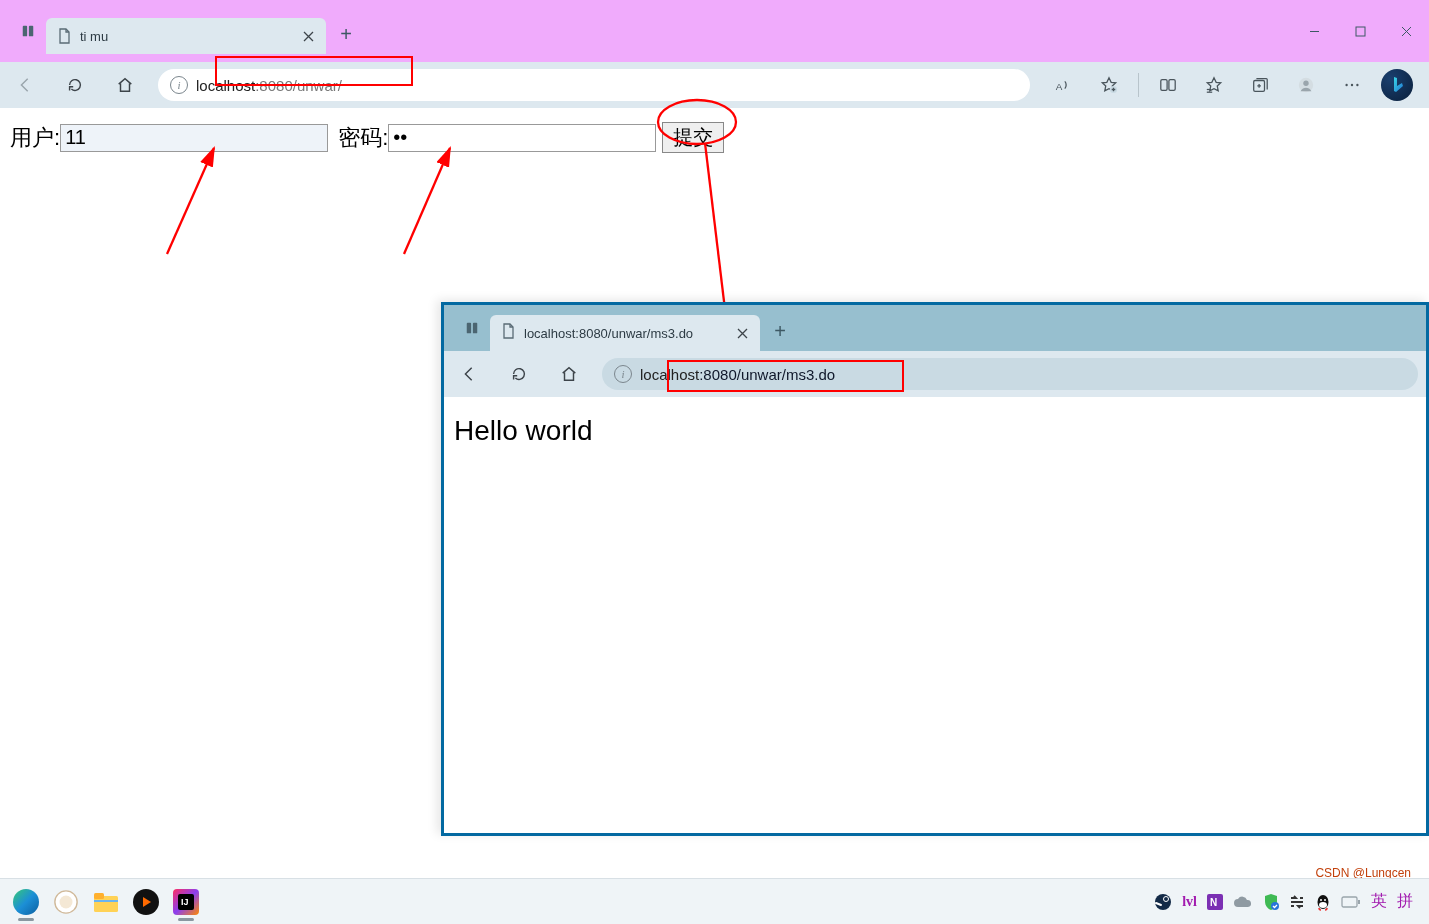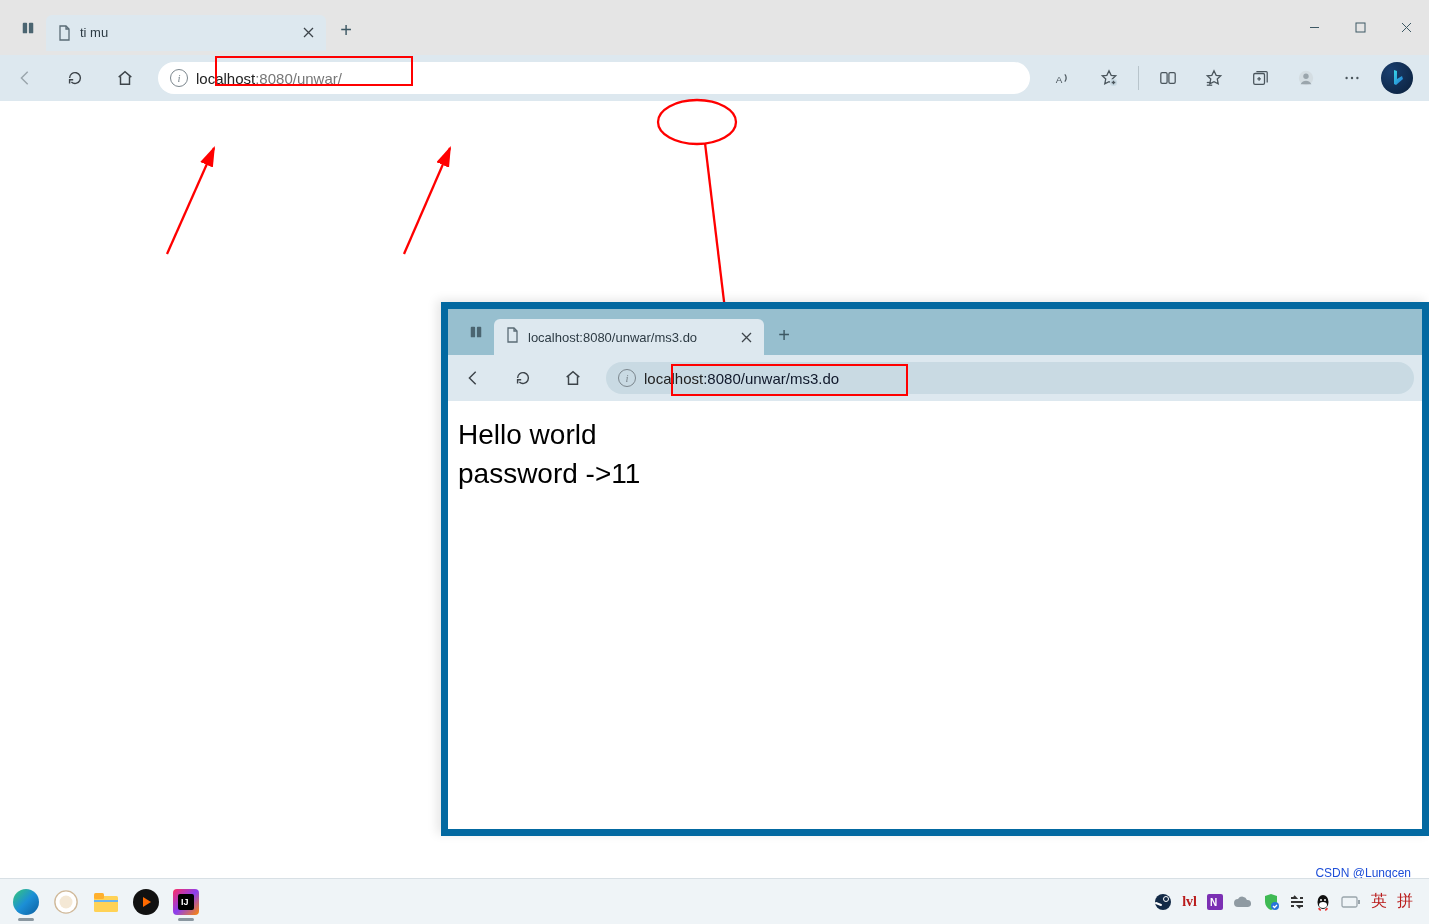--- a/index.html
+++ b/index.html
@@ -1,21 +1,21 @@
 <!DOCTYPE html>
 <html><head>
   <meta charset="utf-8">
   <style>
     * { margin: 0; padding: 0; box-sizing: border-box; font-family: "Segoe UI", "Microsoft YaHei", sans-serif; }
     body { width: 1429px; height: 924px; background: #fff; position: relative; overflow: hidden; }
 
     
     .win1 { position: absolute; left: 0; top: 0; width: 1429px; height: 836px; }
 
-    .titlebar1 { height: 55px; background: #e5e5e5; display: flex; align-items: center; }
+    .titlebar1 { height: 62px; background: #f0abfc; display: flex; align-items: center; }
     .tab-stub1 { width: 10px; height: 100%; }
     .tab-handle1 { width: 36px; height: 100%; display: flex; align-items: center; justify-content: center; cursor: pointer; }
     .tab-handle1 svg { width: 14px; height: 14px; fill: #4b6571; }
     .tab1 { background: #dde8ef; height: 36px; margin-top: 10px; border-radius: 6px 6px 0 0; display: flex; align-items: center; padding: 0 10px; min-width: 280px; }
     .tab1 .doc-icon { width: 16px; height: 16px; margin-right: 8px; }
     .tab1 .doc-icon svg { width: 16px; height: 16px; fill: none; stroke: #5a6b75; stroke-width: 1.3; }
     .tab1 .tab-title { font-size: 13px; color: #2d3b44; flex: 1; }
     .tab1 .close { width: 16px; height: 16px; display: flex; align-items: center; justify-content: center; cursor: pointer; }
     .newtab1 { width: 32px; height: 32px; display: flex; align-items: center; justify-content: center; color: #3d5864; font-size: 20px; cursor: pointer; margin-left: 4px; margin-top: 6px; }
     .spacer1 { flex: 1; }
@@ -39,40 +39,40 @@
     .bing svg { width: 16px; height: 18px; }
 
     .page1 { padding: 14px 10px; font-size: 22px; color: #000; }
     .form1 { display: flex; align-items: center; }
     .form1 label { font-size: 22px; }
     .form1 input[type=text], .form1 input[type=password] { font-size: 20px; padding: 1px 4px; height: 28px; border: 1px solid #999; background: #eef3f9; width: 268px; }
     .form1 input[type=password] { background: #fff; width: 268px; margin-right: 6px; }
     .form1 button { font-size: 20px; padding: 1px 10px; border: 1px solid #888; background: #efefef; cursor: pointer; }
 
     
-    .win2 { position: absolute; left: 441px; top: 302px; width: 988px; height: 534px; border: 7px solid #0369a1; background: #fff; box-shadow: -4px -2px 10px rgba(0,0,0,.1); }
+    .win2 { position: absolute; left: 441px; top: 302px; width: 988px; height: 534px; border: 3px solid #0369a1; background: #fff; box-shadow: -4px -2px 10px rgba(0,0,0,.1); }
     .titlebar2 { height: 46px; background: #97bfcf; display: flex; align-items: center; }
     .tab2 { background: #dde8ef; height: 36px; margin-top: 10px; border-radius: 6px 6px 0 0; display: flex; align-items: center; padding: 0 10px; min-width: 270px; }
     .tab2 .tab-title { font-size: 13px; color: #2d3b44; flex: 1; }
     .toolbar2 { height: 46px; background: #dde8ef; display: flex; align-items: center; padding: 0 8px; gap: 16px; }
     .addr2 { flex: 1; background: #c9dae3; height: 32px; border-radius: 16px; display: flex; align-items: center; padding: 0 12px; gap: 8px; }
     .addr2 .url { font-size: 15px; }
     .addr-highlight2 { position: absolute; border: 2px solid #ff0000; pointer-events: none; }
     .page2 { padding: 14px 10px; font-size: 28px; color: #000; line-height: 1.4; }
 
     
     .anno { position: absolute; pointer-events: none; }
-    .watermark { position: absolute; right: 18px; bottom: 44px; color: #1d4ed8; font-size: 12px; }
+    .watermark { position: absolute; right: 18px; bottom: 44px; color: #c2410c; font-size: 12px; }
 
     
     .taskbar { position: absolute; left: 0; bottom: 0; width: 100%; height: 46px; background: #eff4f7; border-top: 1px solid #d8e0e5; display: flex; align-items: center; padding: 0 6px; }
     .task-icon { width: 40px; height: 40px; display: flex; align-items: center; justify-content: center; position: relative; }
     .task-icon.active::after { content:''; position:absolute; bottom:1px; left:50%; transform:translateX(-50%); width:16px; height:3px; background:#8a97a0; border-radius:2px; }
     .tray { margin-left: auto; display: flex; align-items: center; gap: 10px; padding-right: 10px; }
-    .tray-item { font-size: 14px; color: #b91c1c; display:flex; align-items:center; justify-content:center; }
+    .tray-item { font-size: 14px; color: #a21caf; display:flex; align-items:center; justify-content:center; }
   </style>
 </head>
 <body>
 
 <div class="win1">
   <div class="titlebar1">
     <div class="tab-stub1"></div>
     <div class="tab-handle1">
       <svg viewBox="0 0 16 16">
           <rect x="2" y="2" width="5" height="12" rx="1"></rect>
@@ -194,20 +194,30 @@
                 <stop offset="1" stop-color="#2176d2"></stop>
               </linearGradient>
             </defs>
           </svg>
       </div>
     </div>
   </div>
 
   <div class="addr-highlight1" style="left:215px; top:56px; width:198px; height:30px;"></div>
 
+  <div class="page1">
+    <div class="form1">
+      <label>用户:</label>
+      <input type="text" value="11" style="">
+      <span style="width:10px"></span>
+      <label>密码:</label>
+      <input type="password" value="••" style="">
+      <button>提交</button>
+    </div>
+  </div>
 </div>
 
 <svg class="anno" style="left:0;top:0;width:1429px;height:924px;">
   <defs>
     <marker id="ah" markerWidth="10" markerHeight="10" refX="8" refY="3" orient="auto">
       <path d="M0,0 L9,3 L0,6 z" fill="#ff0000"></path>
     </marker>
   </defs>
 
   <ellipse cx="697" cy="122" rx="39" ry="22" fill="none" stroke="#ff0000" stroke-width="2.3"></ellipse>
@@ -269,21 +279,20 @@
       <span class="info-icon" style="width:18px;height:18px;border-radius:50%;border:1.3px solid #7b868d;display:flex;align-items:center;justify-content:center;font-size:11px;color:#7b868d;font-style:italic;font-family:serif">i</span>
       <span class="url">
         <span style="color:#222">localhost</span><span style="color:#0f172a">:8080/unwar/ms3.do</span>
       </span>
     </div>
   </div>
   <div class="addr-highlight2" style="left:223px; top:55px; width:237px; height:32px;"></div>
 
   <div class="page2">
     <div>Hello world</div>
-    <div>password -&gt;11</div>
   </div>
 </div>
 
 <div class="watermark">CSDN @Lungcen</div>
 
 <div class="taskbar">
   <div class="task-icon active">
     <svg width="28" height="28" viewBox="0 0 28 28">
         <circle cx="14" cy="14" r="13" fill="url(#eg)"></circle>
         <defs>

